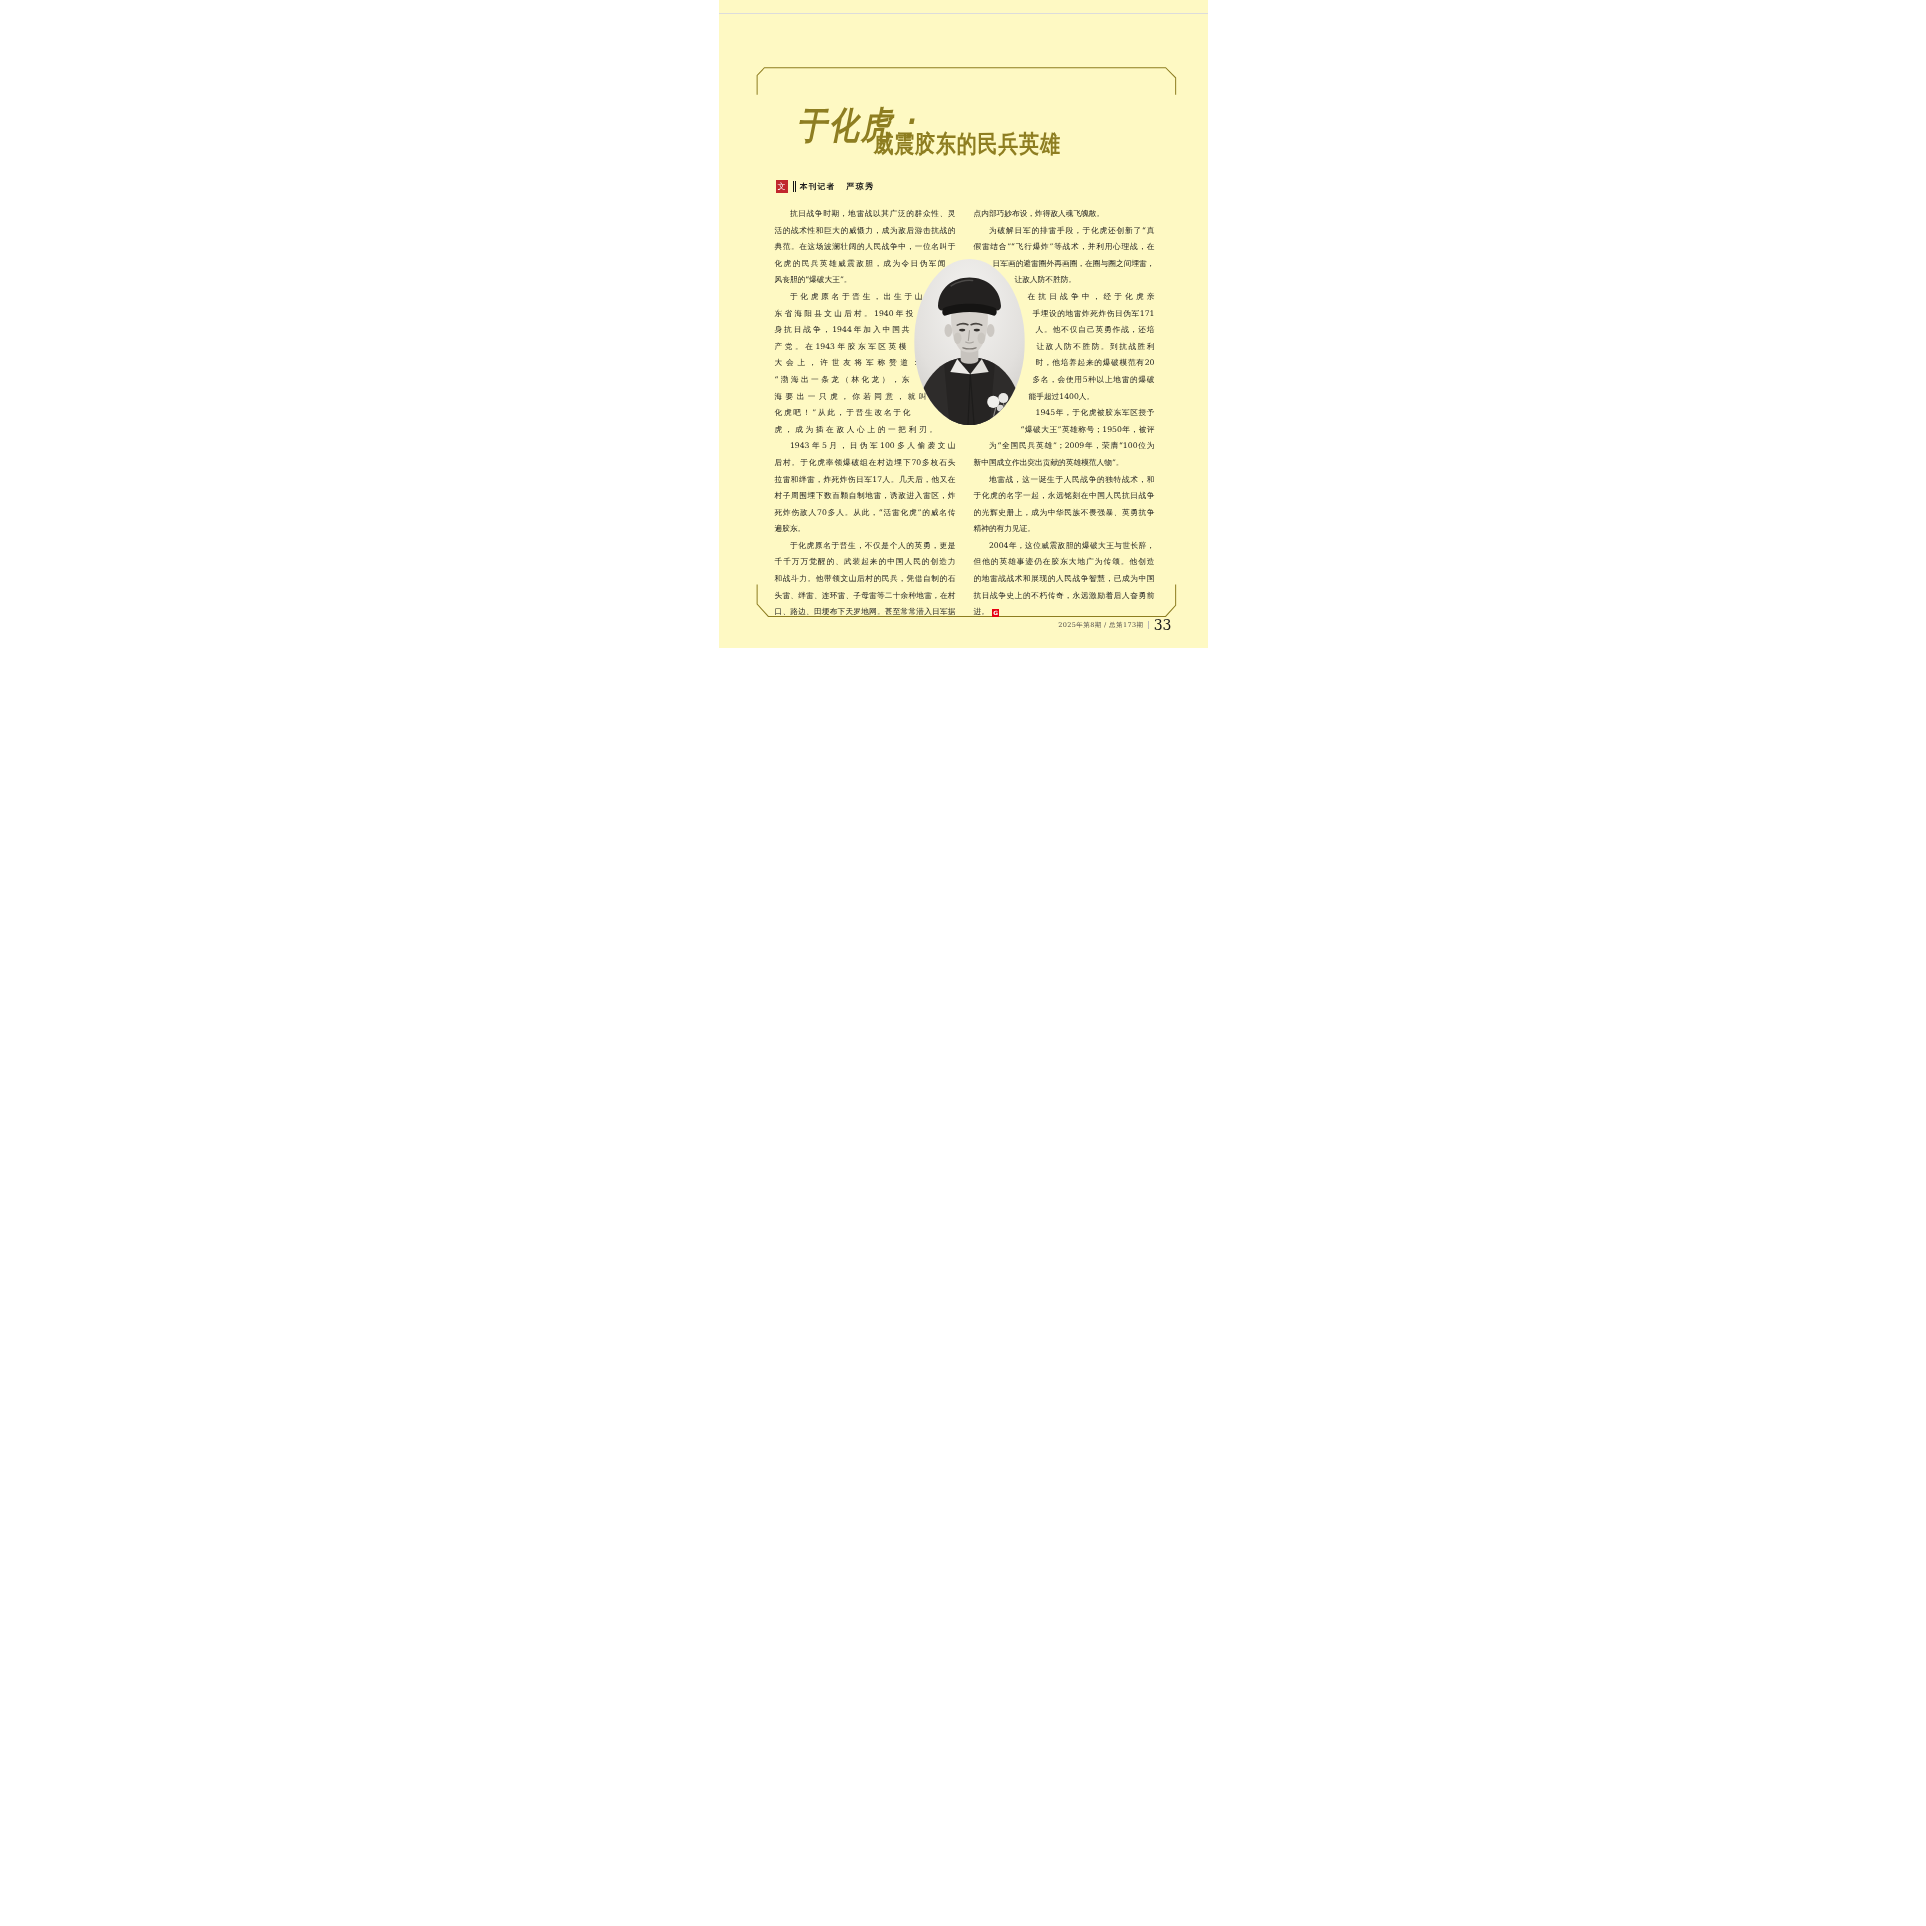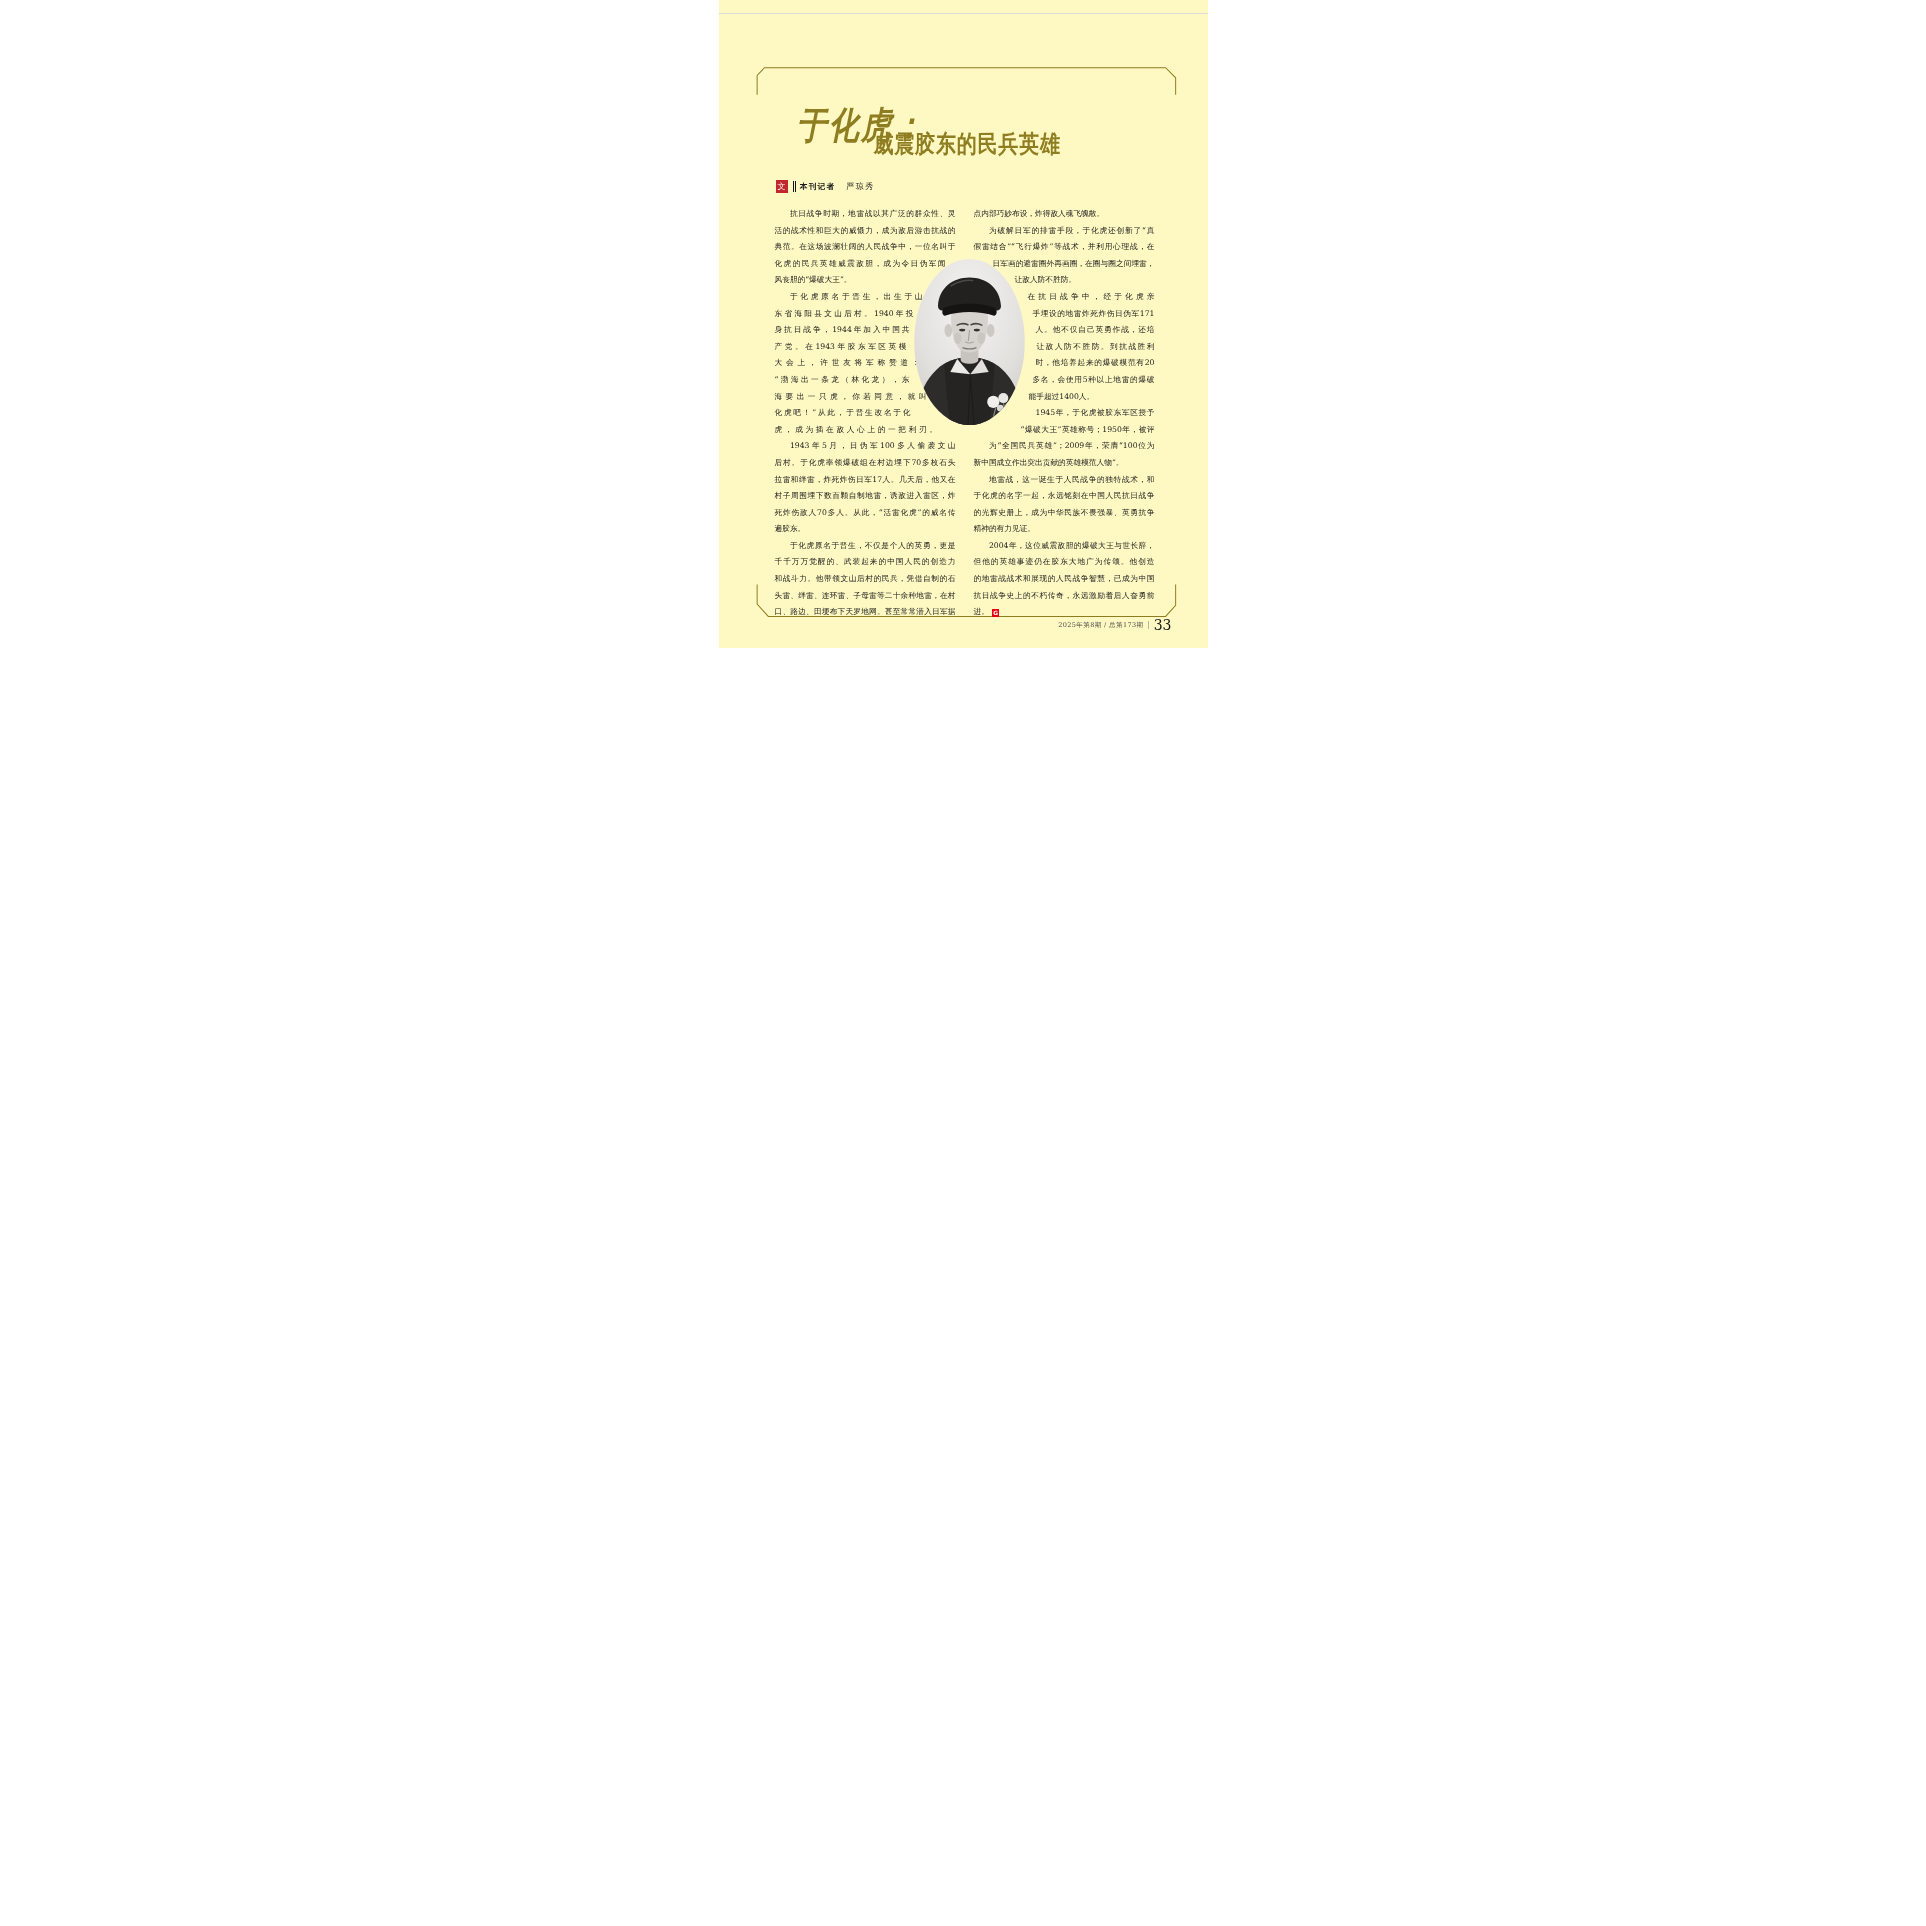--- a/index.html
+++ b/index.html
@@ -26,21 +26,21 @@
   }
 
   .byline { position:absolute; left:57px; top:180px; height:13px; display:flex; align-items:center; }
   .byline-mark {
     width:12px; height:12.7px; background:#c1272d; color:#ffffff;
     font-family:"DejaVu Sans","Liberation Sans",sans-serif; font-size:8px;
     display:flex; align-items:center; justify-content:center;
   }
   .byline-sep { width:3.1px; height:10.4px; border-left:0.8px solid #141414; border-right:0.8px solid #141414; margin:0 4.2px 0 5px; }
   .byline-role { font-size:7.7px; font-weight:bold; letter-spacing:1.2px; }
-  .byline-author { font-family:"DejaVu Sans","Liberation Sans",sans-serif; font-size:8px; font-weight:normal; letter-spacing:1.5px; margin-left:10.8px; }
+  .byline-author { font-family:"DejaVu Sans","Liberation Sans",sans-serif; font-size:8px; font-weight:bold; letter-spacing:1.5px; margin-left:10.8px; }
 
   .col { position:absolute; top:206px; width:181px; }
   .col-left  { left:56px; }
   .col-right { left:255px; }
   .ln { height:16.6px; line-height:16.6px; font-size:7.7px; color:#1b1b1b; overflow:visible; }
   .j  { text-align:justify; text-align-last:justify; text-justify:inter-character; }
   .ind { text-indent:2em; }
 
   .end-mark {
     display:inline-block; width:7.3px; height:8px; background:#e60012; color:#ffffff;

